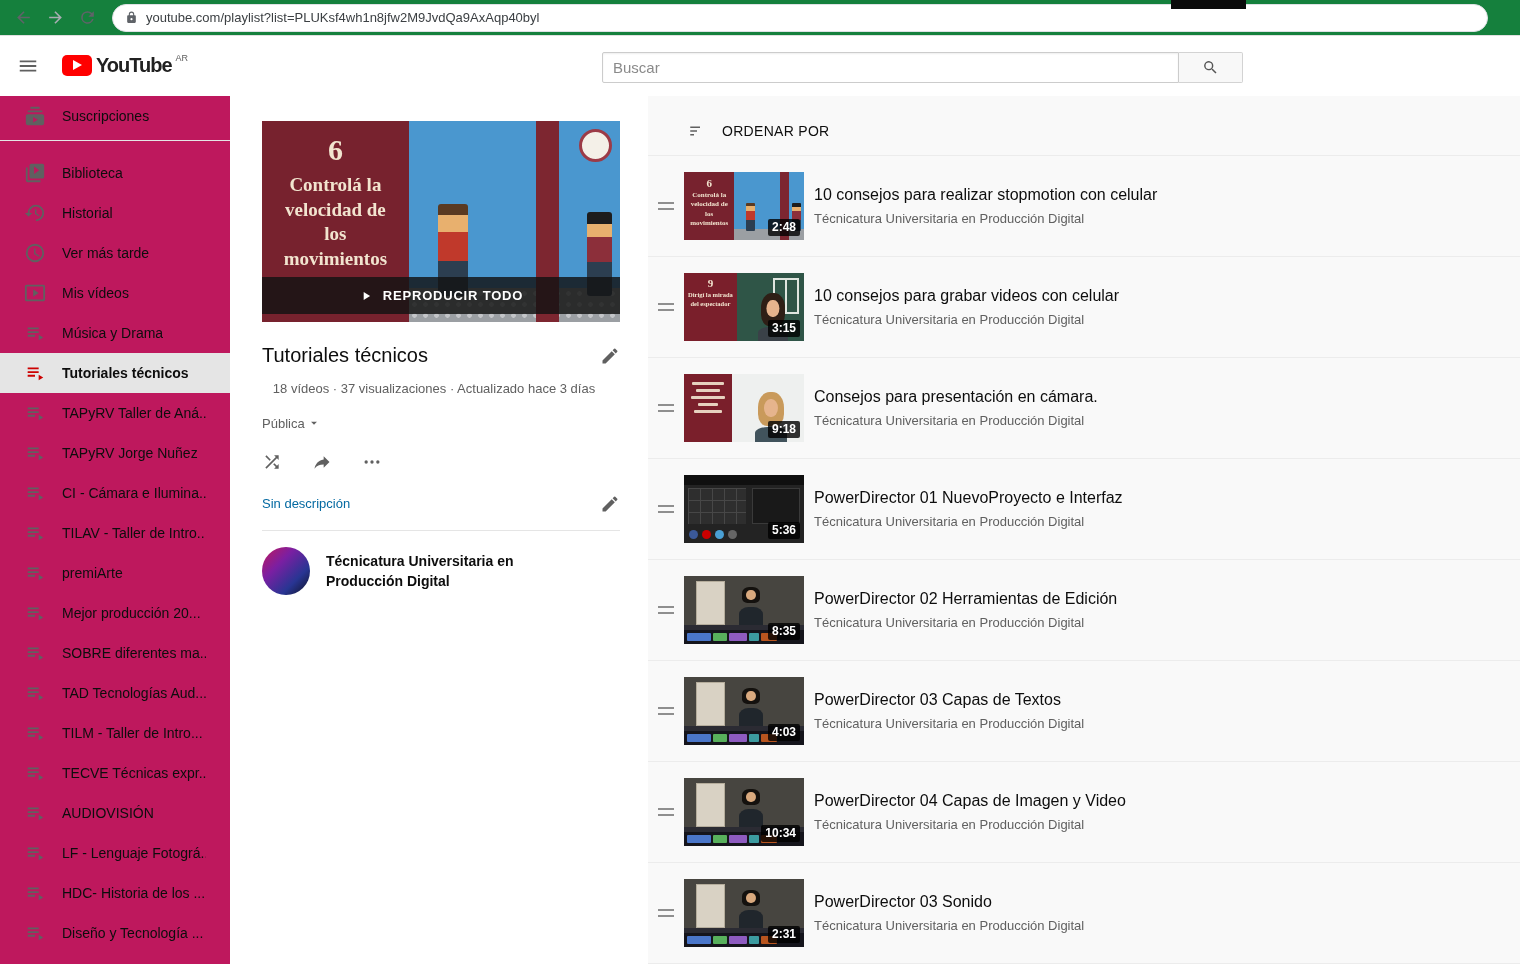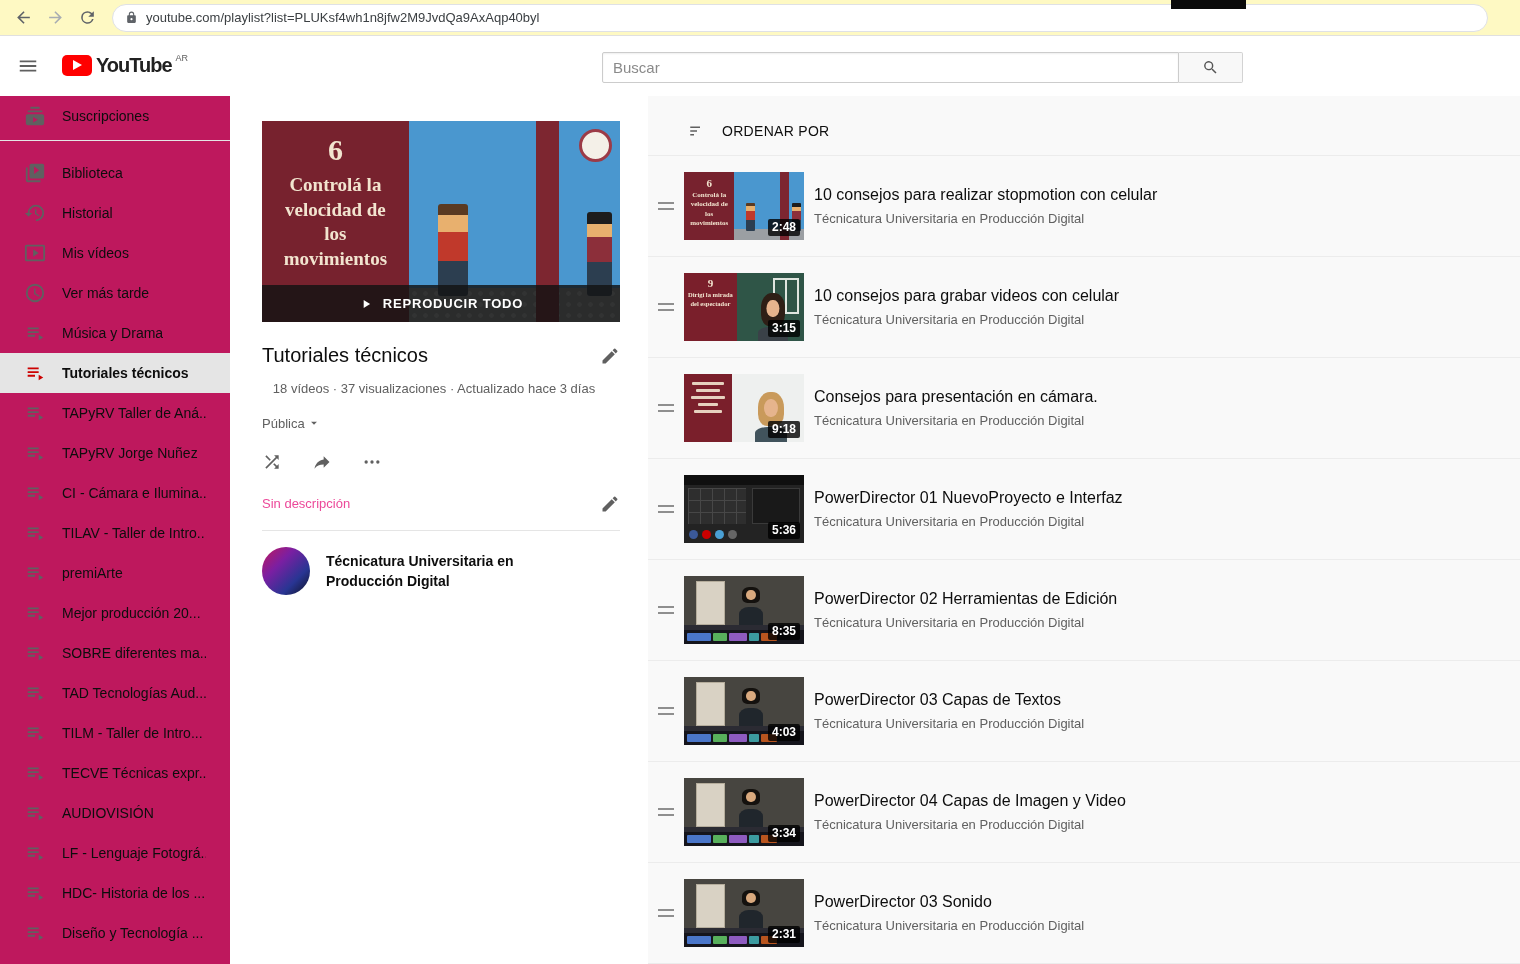--- a/index.html
+++ b/index.html
@@ -1,21 +1,21 @@
 <!DOCTYPE html>
 <html><head>
 <meta charset="utf-8">
 <style>
   * { margin:0; padding:0; box-sizing:border-box; }
   html,body { width:1520px; height:964px; overflow:hidden; }
   body { font-family:"Liberation Sans", sans-serif; background:#fff; position:relative; color:#0d0d0d; }
   svg { display:block; }
 
   
-  .browser-bar { position:absolute; top:0; left:0; right:0; height:36px; background:#fef9c3;
+  .browser-bar { position:absolute; top:0; left:0; right:0; height:36px; background:#15803d;
     border-bottom:1px solid #e0e0e0; display:flex; align-items:center; padding:0 10px; gap:6px; z-index:4; }
   .nav-ico { width:26px; height:26px; display:flex; align-items:center; justify-content:center; cursor:pointer; }
   .nav-ico svg { width:19px; height:19px; fill:#5f6368; }
   .nav-ico.disabled svg { fill:#a8adb2; }
   .url-bar { flex:1; height:28px; border:1px solid #dfe1e5; border-radius:14px; background:#fff;
     display:flex; align-items:center; padding:0 12px; gap:8px; margin-left:6px; margin-right:22px; }
   .url-bar .lock svg { width:13px; height:13px; fill:#5f6368; }
   .url-text { font-size:13px; color:#3c4043; white-space:nowrap; }
   .top-artifact { position:absolute; top:0; left:1171px; width:75px; height:9px; background:#0a0a0a; z-index:6; }
 
@@ -59,35 +59,35 @@
   .pl-text { font-size:19px; line-height:1.3; padding:6px 12px 0; }
   .pl-scene { position:absolute; left:41%; right:0; top:0; bottom:0; }
   .pl-floor { position:absolute; left:0; right:0; bottom:0; height:34px; background:#9b9fa3;
     background-image:radial-gradient(circle, rgba(255,255,255,.4) 2px, transparent 2.6px); background-size:11px 11px; }
   .pl-strip { position:absolute; top:0; bottom:0; left:60%; width:11%; background:#7d2630; }
   .fig-big { position:absolute; bottom:26px; width:30px; height:92px; border-radius:3px; }
   .fig-a { left:14%; background:linear-gradient(#5a3a22 0 12%, #e8b06e 12% 30%, #c0392b 30% 62%, #2c3e50 62% 100%); }
   .fig-b { right:4%; width:25px; height:84px; background:linear-gradient(#1d1d1d 0 14%, #e8b06e 14% 30%, #8c2f3a 30% 60%, #2c3e50 60% 100%); }
   .pl-logo { position:absolute; top:8px; right:8px; width:33px; height:33px; border-radius:50%;
     background:#f4f0e8; border:3px solid #9c3b47; }
-  .pl-overlay { position:absolute; left:0; right:0; bottom:0; height:37px; background:rgba(18,18,18,.82);
+  .pl-overlay { position:absolute; left:0; right:0; bottom:8px; height:37px; background:rgba(18,18,18,.82);
     color:#fff; display:flex; align-items:center; justify-content:center; gap:10px;
     font-size:13px; font-weight:bold; letter-spacing:.8px; cursor:pointer; }
   .pl-overlay svg { width:14px; height:14px; fill:#fff; }
 
   .pl-title-row { display:flex; justify-content:space-between; align-items:center; margin-top:22px; }
   .pl-title { font-size:20px; font-weight:400; color:#0d0d0d; }
   .icon-btn { cursor:pointer; }
   .icon-btn svg { width:20px; height:20px; fill:#606060; }
   .pl-stats { margin-top:12px; font-size:13px; color:#606060; line-height:1.6; padding-right:14px;text-align:center; }
   .pl-privacy { margin-top:16px; display:inline-flex; align-items:center; gap:2px; font-size:13px; color:#606060; cursor:pointer; }
   .pl-privacy svg { width:14px; height:14px; fill:#606060; }
   .pl-actions { margin-top:20px; display:flex; gap:30px; align-items:center; }
   .pl-desc-row { margin-top:22px; display:flex; justify-content:space-between; align-items:center; }
-  .pl-desc { font-size:13px; color:#ec4899; }
+  .pl-desc { font-size:13px; color:#0369a1; }
   .pl-divider { margin-top:16px; border-top:1px solid #e5e5e5; }
   .pl-channel { padding-top:16px; display:flex; gap:16px; align-items:flex-start; cursor:pointer; }
   .avatar { width:48px; height:48px; border-radius:50%; flex:none;
     background:linear-gradient(135deg,#c2185b 0%,#7b1fa2 35%,#283593 70%,#101020 100%); }
   .ch-name { font-size:14px; font-weight:bold; color:#0d0d0d; line-height:1.45; max-width:250px; padding-top:4px; }
 
   
   .video-list { position:absolute; left:648px; top:96px; right:0; bottom:0; background:#f9f9f9; overflow:hidden; }
   .sort-header { height:60px; display:flex; align-items:center; gap:16px; padding-left:40px; padding-top:10px;
     border-bottom:1px solid #ececec; cursor:pointer; }
@@ -240,32 +240,32 @@
         <span class="sb-icon">
           <svg viewBox="0 0 24 24">
             <path d="M13 3a9 9 0 0 0-9 9H1l3.96 4.03L9 12H6a7 7 0 1 1 7 7v2a9 9 0 0 0 0-18zm-1 5v5l4.28 2.54.72-1.21-3.5-2.08V8H12z"></path>
           </svg>
         </span>
         <span class="sb-label">Historial</span>
       </div>
       <div class="sb-item">
         <span class="sb-icon">
           <svg viewBox="0 0 24 24">
+            <path d="M12 2a10 10 0 1 0 0 20 10 10 0 0 0 0-20zm0 18a8 8 0 1 1 0-16 8 8 0 0 1 0 16zm.5-13H11v6l5.25 3.15.75-1.23-4.5-2.67V7z"></path>
+          </svg>
+        </span>
+        <span class="sb-label">Ver más tarde</span>
+      </div>
+      <div class="sb-item">
+        <span class="sb-icon">
+          <svg viewBox="0 0 24 24">
             <path d="M21 3H3c-1.1 0-2 .9-2 2v14c0 1.1.9 2 2 2h18c1.1 0 2-.9 2-2V5c0-1.1-.9-2-2-2zm0 16H3V5h18v14zM10 8l6 4-6 4V8z"></path>
           </svg>
         </span>
         <span class="sb-label">Mis vídeos</span>
-      </div>
-      <div class="sb-item">
-        <span class="sb-icon">
-          <svg viewBox="0 0 24 24">
-            <path d="M12 2a10 10 0 1 0 0 20 10 10 0 0 0 0-20zm0 18a8 8 0 1 1 0-16 8 8 0 0 1 0 16zm.5-13H11v6l5.25 3.15.75-1.23-4.5-2.67V7z"></path>
-          </svg>
-        </span>
-        <span class="sb-label">Ver más tarde</span>
       </div>
       <div class="sb-item">
         <span class="sb-icon">
           <svg viewBox="0 0 24 24">
             <path d="M4 10h12v2H4zm0-4h12v2H4zm0 8h8v2H4zm12 0v6l5-3-5-3z"></path>
           </svg>
         </span>
         <span class="sb-label">Música y Drama</span>
       </div>
       <div class="sb-item active">
@@ -639,21 +639,21 @@
             <i class="torso"></i>
           </div>
           <div class="rm-bar"></div>
           <div class="rm-tl">
             <i class="c1"></i>
             <i class="c2"></i>
             <i class="c3"></i>
             <i class="c4"></i>
             <i class="c5"></i>
           </div>
-          <span class="dur">3:34</span>
+          <span class="dur">10:34</span>
         </div>
         <div class="vmeta">
           <div class="vtitle">PowerDirector 04 Capas de Imagen y Video</div>
           <div class="vchannel">Técnicatura Universitaria en Producción Digital</div>
         </div>
       </div>
       <div class="video-row">
         <div class="drag">
           <span></span>
           <span></span>

